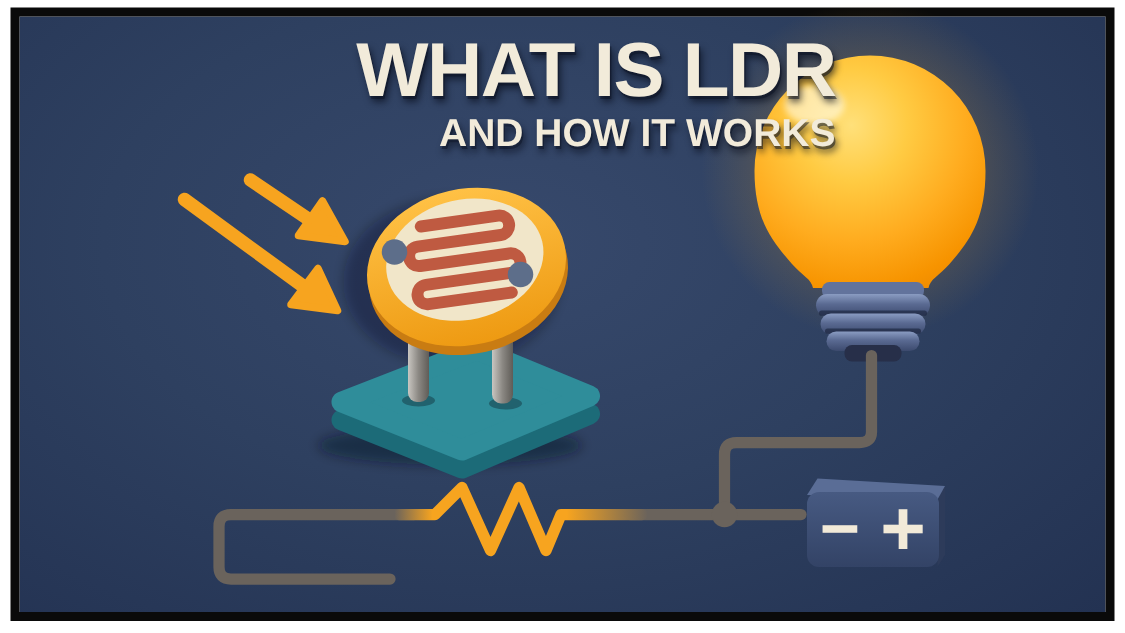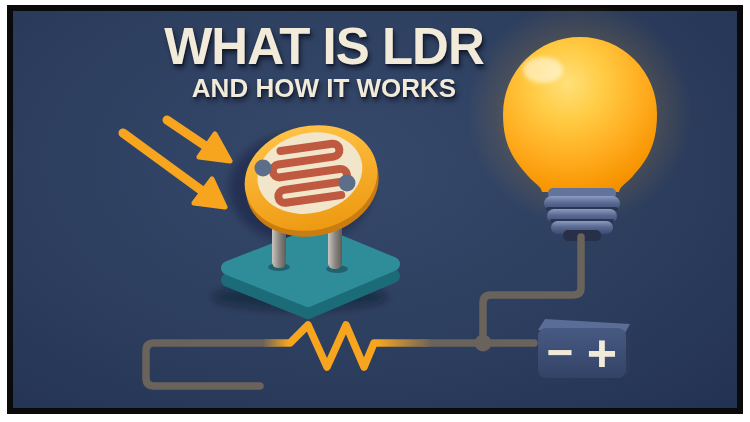--- a/index.html
+++ b/index.html
@@ -7,21 +7,21 @@
     position:relative;width:750px;height:422px;background:#ffffff;
     overflow:hidden;font-family:"Liberation Sans",sans-serif;
   }
   .frame{
     position:absolute;left:7px;top:5px;right:7px;bottom:8px;
     border:6px solid #0a0a0a;
     background:radial-gradient(ellipse at 45% 38%, #37496c 0%, #2e4060 48%, #233252 100%);
   }
   .scene-svg{position:absolute;left:0;top:0;width:750px;height:422px;}
   .title-block{
-    position:absolute;left:74px;top:20px;width:500px;text-align:center;
+    position:absolute;left:57px;top:20px;width:500px;text-align:right;
     color:#f2ebda;font-weight:bold;line-height:1.05;
     text-shadow:2px 4px 5px rgba(8,12,26,0.65), 1px 2px 0 rgba(18,26,46,0.5);
     user-select:none;
   }
   .title-line1{font-size:51px;letter-spacing:-1px;}
   .title-line2{font-size:26px;letter-spacing:0px;margin-top:1px;}
   .batt-sym{
     font-family:"Liberation Sans",sans-serif;font-weight:bold;fill:#f2ead8;
   }
 </style>

